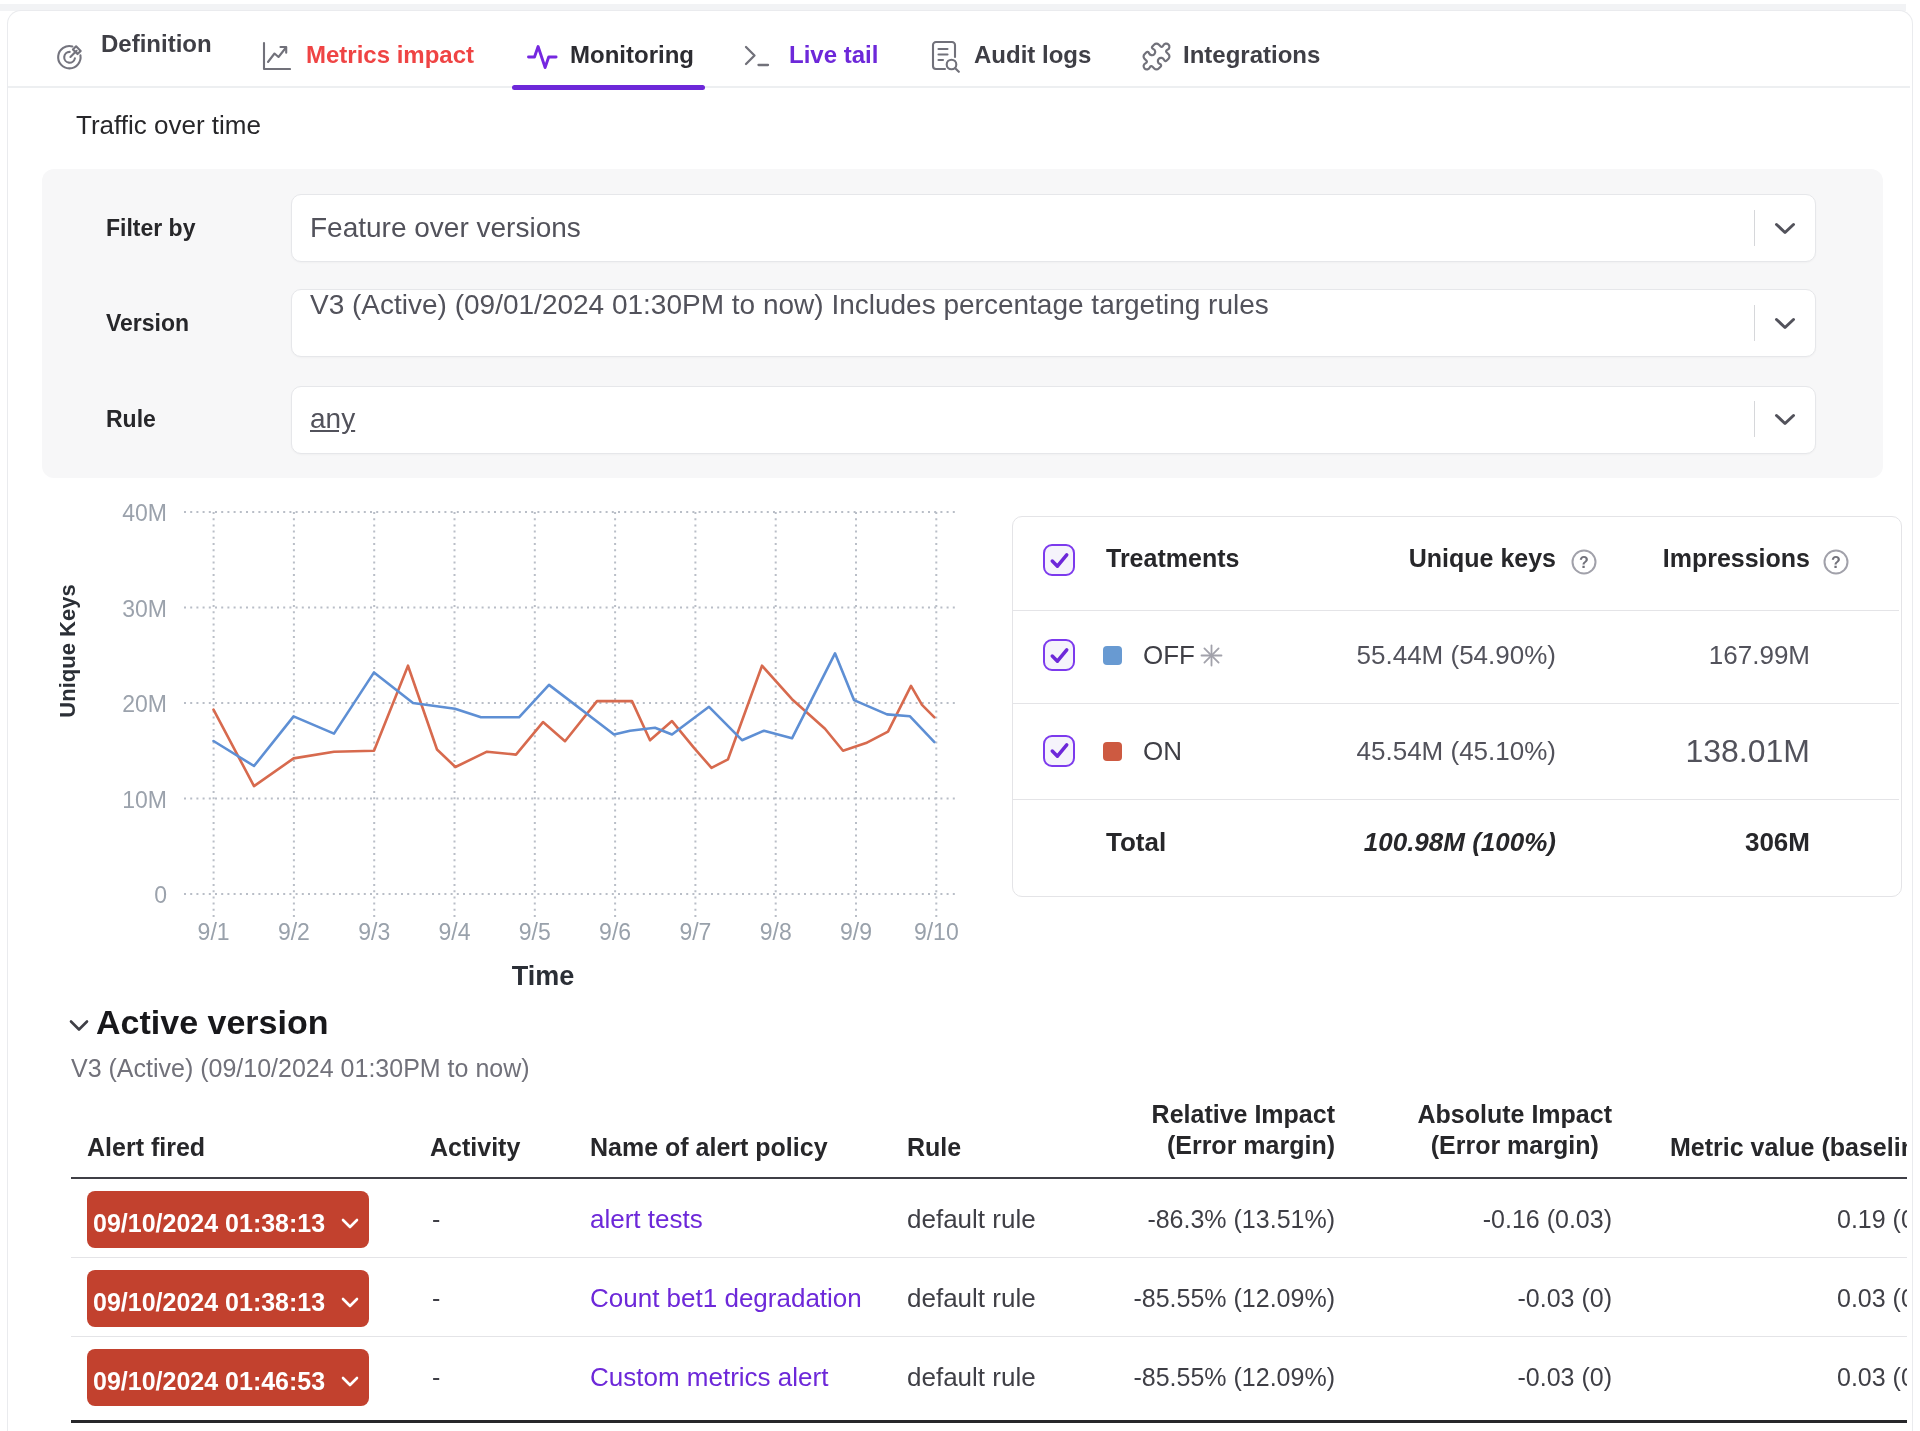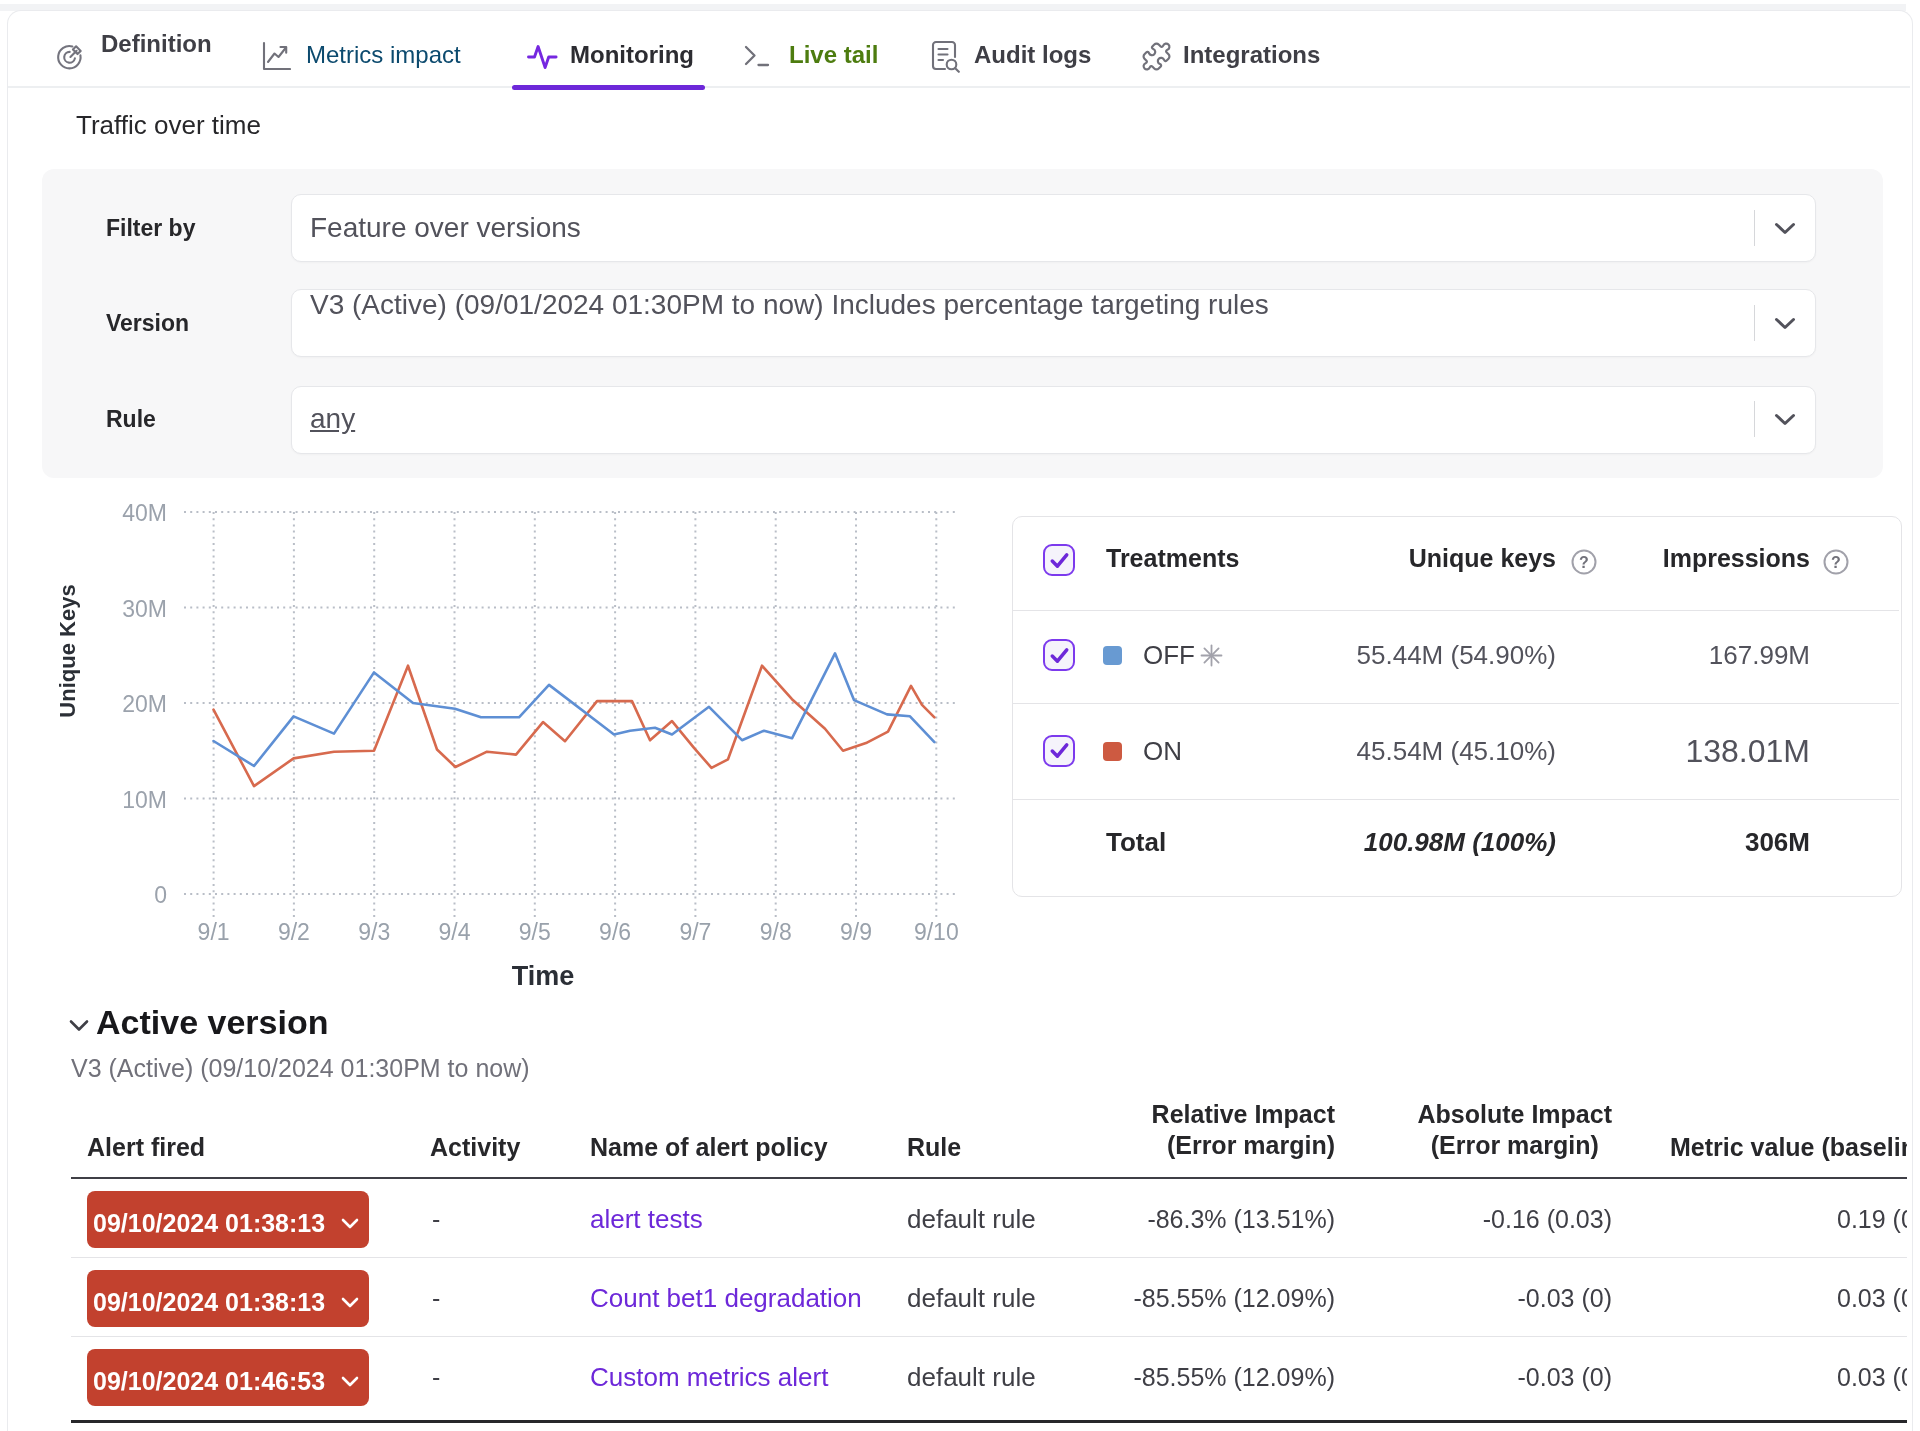--- a/index.html
+++ b/index.html
@@ -22,32 +22,32 @@
   <path d="M14.4 15 L20.6 8.8"></path>
   <path d="M20.1 4.3 l4.6 4.6 -3.2 3.2 -4.6 -4.6 z"></path>
 </svg>
 <div class="t" style="left:101px;top:31px;height:25px;line-height:25px;font-size:24px;font-weight:bold;color:#3f3f46;">Definition</div>
 
 <svg class="abs" style="left:261px;top:41px" width="30" height="31" viewBox="0 0 30 31" fill="none" stroke="#71717a" stroke-width="2.1" stroke-linecap="round" stroke-linejoin="round">
   <path d="M3 2 V 28 H 29"></path>
   <path d="M7 21 L13.5 12.5 L17.5 16 L25 6.5"></path>
   <path d="M19.5 6 h5.7 v5.7"></path>
 </svg>
-<div class="t" style="left:306px;top:42px;height:25px;line-height:25px;font-size:24px;font-weight:normal;color:#0c4a6e;">Metrics impact</div>
+<div class="t" style="left:306px;top:42px;height:25px;line-height:25px;font-size:24px;font-weight:bold;color:#ef4444;">Metrics impact</div>
 
 <svg class="abs" style="left:527px;top:42px" width="31" height="29" viewBox="0 0 31 29" fill="none" stroke="#7527e0" stroke-width="2.9" stroke-linecap="round" stroke-linejoin="round">
   <path d="M1.5 15 h6 l3.6 -10.5 7 21 3.6 -10.5 h7.4"></path>
 </svg>
 <div class="t" style="left:570px;top:42px;height:25px;line-height:25px;font-size:24px;font-weight:bold;color:#2c2c31;">Monitoring</div>
 
 <svg class="abs" style="left:744px;top:44px" width="26" height="25" viewBox="0 0 26 25" fill="none" stroke="#71717a" stroke-width="2.3" stroke-linecap="round" stroke-linejoin="round">
   <path d="M2 3 l8.5 8.5 -8.5 8.5"></path>
   <path d="M14.5 21 h9.5"></path>
 </svg>
-<div class="t" style="left:789px;top:42px;height:25px;line-height:25px;font-size:24px;font-weight:bold;color:#4d7c0f;">Live tail</div>
+<div class="t" style="left:789px;top:42px;height:25px;line-height:25px;font-size:24px;font-weight:bold;color:#6d28d9;">Live tail</div>
 
 <svg class="abs" style="left:931px;top:40px" width="30" height="33" viewBox="0 0 30 33" fill="none" stroke="#71717a" stroke-width="2.1" stroke-linecap="round" stroke-linejoin="round">
   <path d="M24 17 V 5 a3 3 0 0 0 -3 -3 H 5 a3 3 0 0 0 -3 3 v 21 a3 3 0 0 0 3 3 h 9"></path>
   <path d="M7.5 9 h9"></path>
   <path d="M7.5 14.5 h9"></path>
   <path d="M7.5 20 h4.5"></path>
   <circle cx="20.5" cy="24.5" r="4.8"></circle>
   <path d="M24.2 28.2 l3.6 3.6"></path>
 </svg>
 <div class="t" style="left:974px;top:42px;height:25px;line-height:25px;font-size:24px;font-weight:bold;color:#3f3f46;">Audit logs</div>

